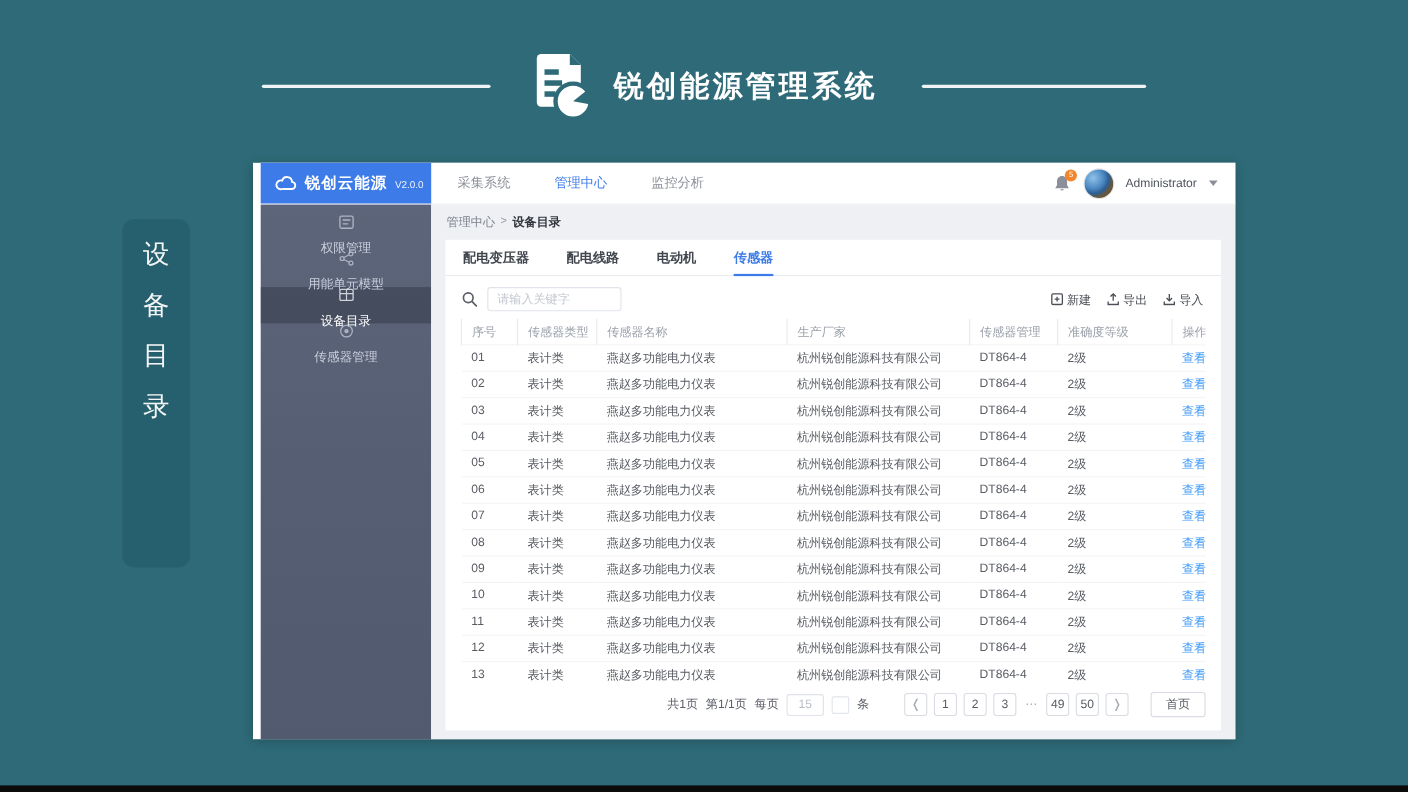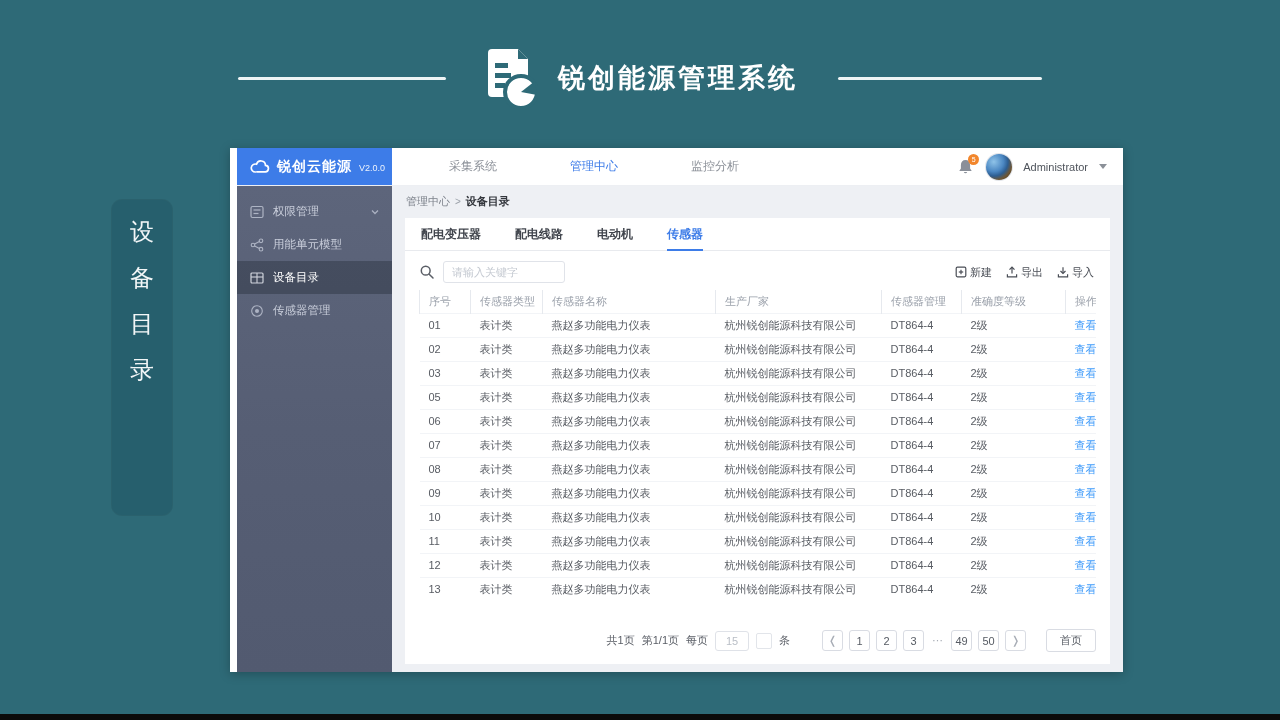--- a/index.html
+++ b/index.html
@@ -22,35 +22,35 @@
 
   
   .app { position:absolute; left:230px; top:148px; width:893px; height:524px; background:#ffffff; display:flex; flex-direction:column; box-shadow:0 2px 10px rgba(0,0,0,0.25);padding-left:7px; }
 
   
   .topbar { height:38px; display:flex; align-items:stretch; background:#fff; border-bottom:1px solid #edeff3; flex:0 0 auto; }
   .logo-block { width:155px; background:#3d7ce8; color:#fff; display:flex; align-items:center; padding-left:13px; gap:7px; flex:0 0 auto; }
   .logo-name { font-size:14px; font-weight:bold; letter-spacing:1px; }
   .logo-ver { font-size:9px; opacity:.9; margin-top:3px; }
   .top-nav { display:flex; align-items:center; gap:40px; padding-left:24px; }
-  .top-nav .nav-item { font-size:12px; color:#8b9098; cursor:pointer;margin-left:33px; }
+  .top-nav .nav-item { font-size:12px; color:#8b9098; cursor:pointer; }
   .top-nav .nav-item.active { color:#3d7ce8; }
   .topbar-right { margin-left:auto; display:flex; align-items:center; gap:11px; padding-right:16px; }
   .bell-wrap { position:relative; width:17px; height:18px; }
   .bell-badge { position:absolute; top:-4px; right:-4px; min-width:11px; height:11px; background:#f2862c; color:#fff; font-size:7px; border-radius:6px; display:flex; align-items:center; justify-content:center; }
   .avatar { width:26px; height:26px; border-radius:50%; background:
       radial-gradient(circle at 30% 30%, #8fc3e8 0%, #4b87c2 38%, #2d5e92 55%, #6e5633 72%, #2c271d 100%);
       box-shadow:0 0 0 1px #e2e5ea; }
   .admin-name { font-size:11px; color:#4f545c; }
   .caret-down { width:0; height:0; border-left:4px solid transparent; border-right:4px solid transparent; border-top:5px solid #8b9098; }
 
   
   .app-body { flex:1; display:flex; min-height:0; }
   .sidebar { width:155px; flex:0 0 auto; background:linear-gradient(180deg,#5d657b 0%,#565e74 50%,#525a70 100%); padding-top:9px; }
-  .side-item { height:33px; display:flex; align-items:center; padding:0 13px; gap:9px; color:#c9cedb; font-size:11.5px; cursor:pointer; }
+  .side-item { height:33px; display:flex; align-items:center; padding:0 13px; gap:9px; color:#c9cedb; font-size:11.5px; cursor:pointer;flex-direction:column; }
   .side-item .s-icon { width:14px; height:14px; flex:0 0 auto; opacity:.85; }
   .side-item.active { background:rgba(20,25,38,0.30); color:#ffffff; }
   .side-chevron { margin-left:auto; width:8px; height:8px; }
 
   .content { flex:1; background:#eef0f4; position:relative; min-width:0; }
   .breadcrumb { height:31px; display:flex; align-items:center; padding-left:14px; gap:5px; font-size:11px; }
   .breadcrumb .bc-parent { color:#7d828b; }
   .breadcrumb .bc-sep { color:#9aa0a8; font-size:10px; }
   .breadcrumb .bc-current { color:#33363c; font-weight:bold; }
 
@@ -287,20 +287,32 @@
     <td>燕赵多功能电力仪表</td>
     <td>杭州锐创能源科技有限公司</td>
     <td>DT864-4</td>
     <td>2级</td>
     <td class="actions">
       <a href="#" class="view-link">查看</a>
       
     </td>
   </tr>
 
+  <tr>
+    <td>04</td>
+    <td>表计类</td>
+    <td>燕赵多功能电力仪表</td>
+    <td>杭州锐创能源科技有限公司</td>
+    <td>DT864-4</td>
+    <td>2级</td>
+    <td class="actions">
+      <a href="#" class="view-link">查看</a>
+      
+    </td>
+  </tr>
 
   <tr>
     <td>05</td>
     <td>表计类</td>
     <td>燕赵多功能电力仪表</td>
     <td>杭州锐创能源科技有限公司</td>
     <td>DT864-4</td>
     <td>2级</td>
     <td class="actions">
       <a href="#" class="view-link">查看</a>

